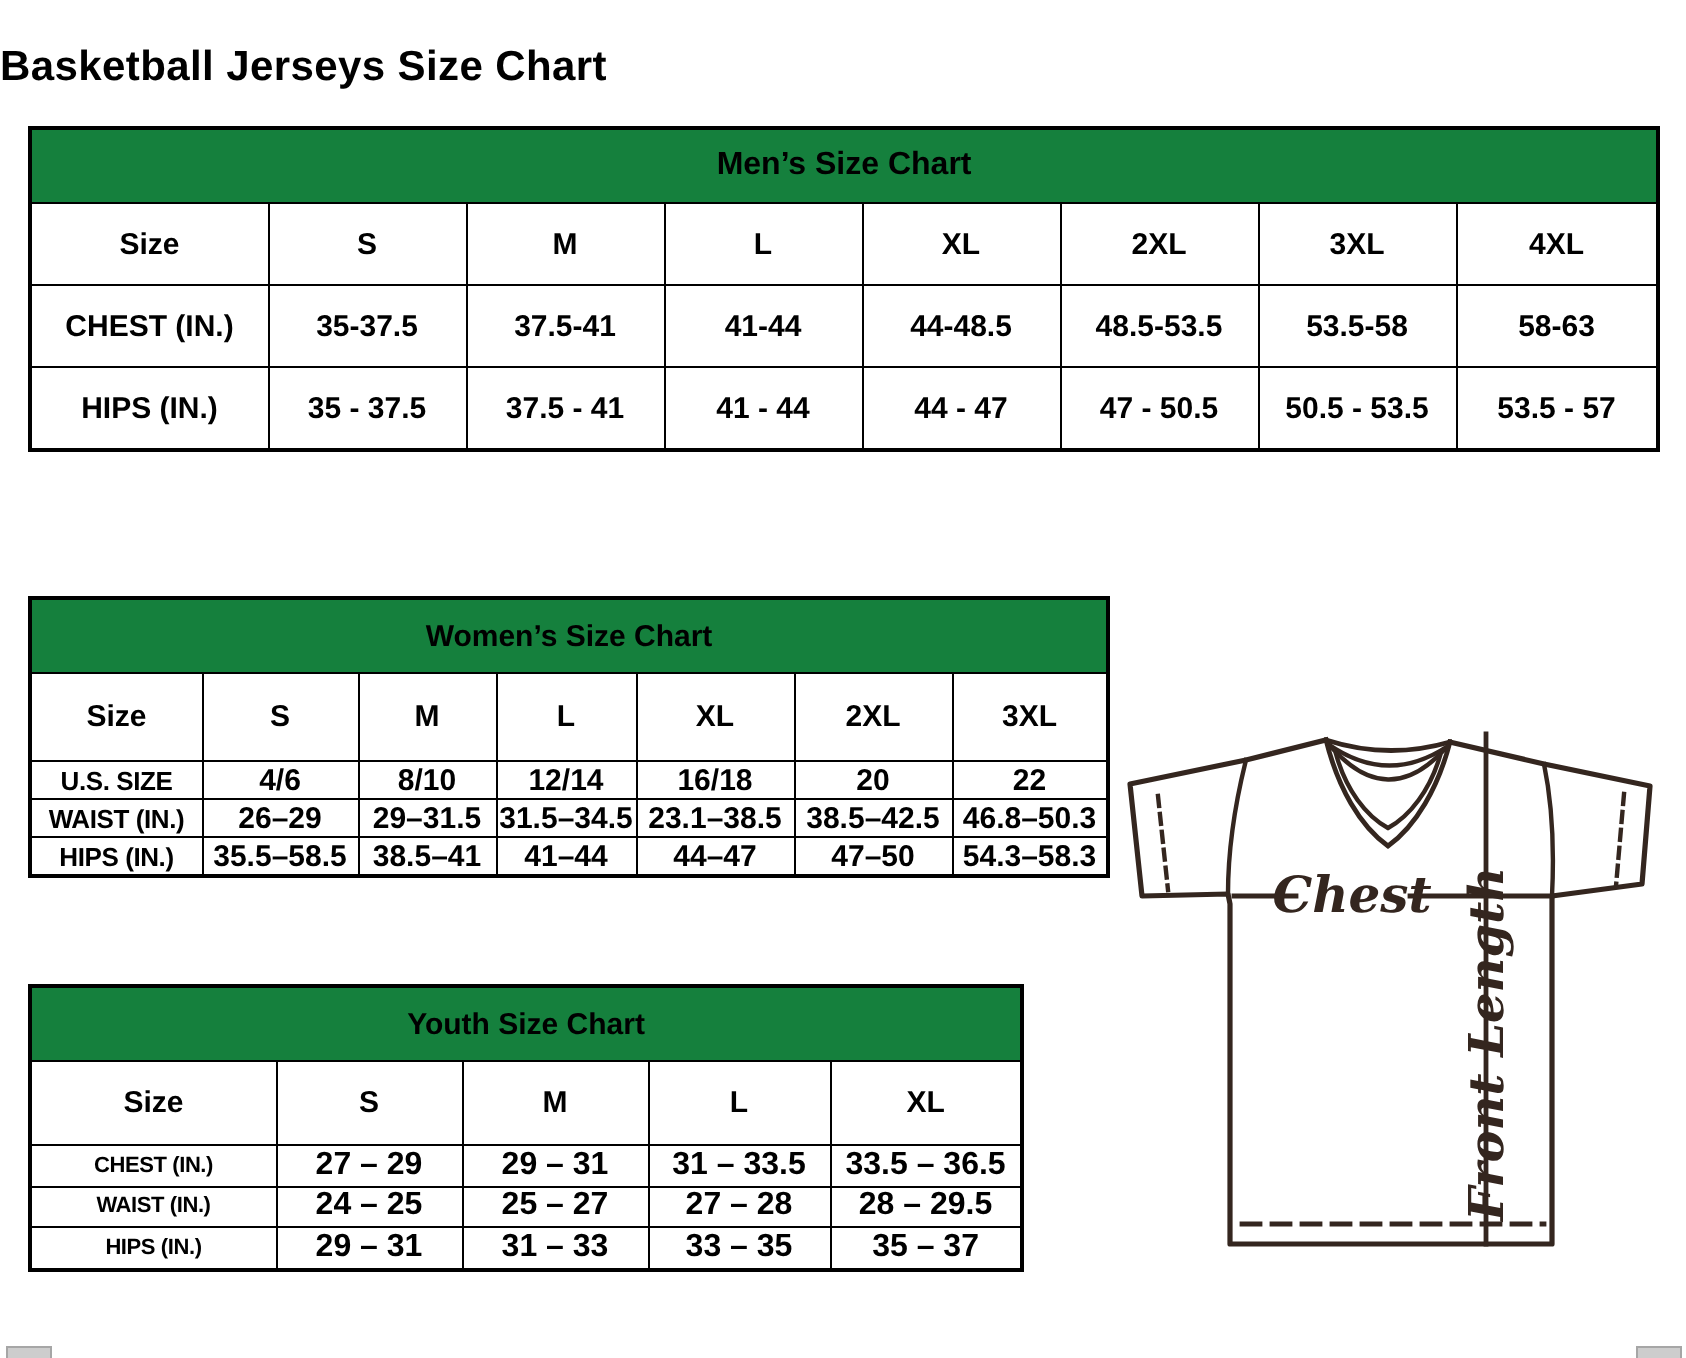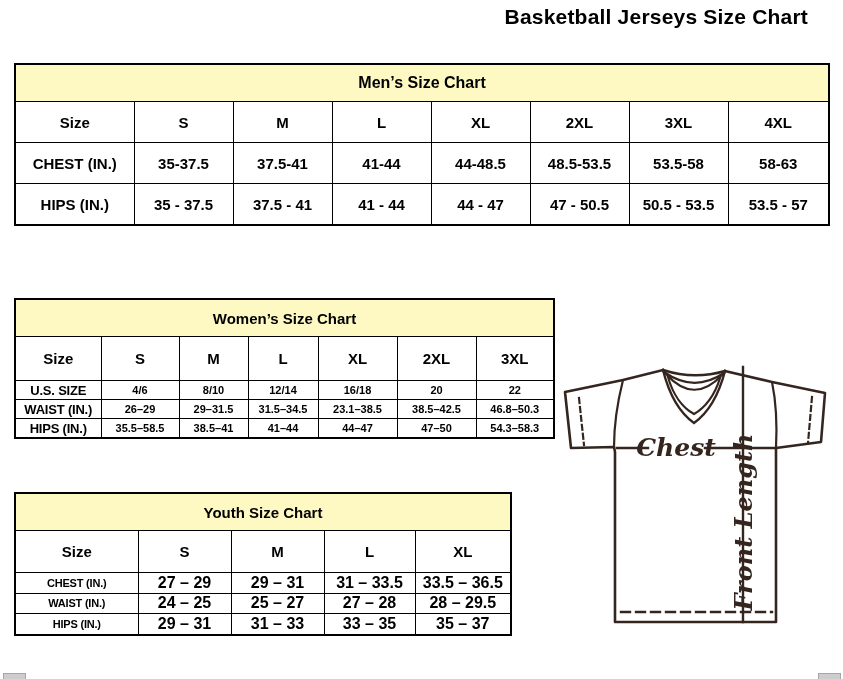--- a/index.html
+++ b/index.html
@@ -1,42 +1,42 @@
 <!DOCTYPE html>
 <html><head>
 <meta charset="utf-8">
 <style>
   html,body{margin:0;padding:0}
   body{
     width:843px;height:679px;position:relative;background:#ffffff;
     font-family:"Liberation Sans",sans-serif;color:#000;overflow:hidden;
   }
   .page-title{
-    position:absolute;top:5px;left:0;width:808px;text-align:right;
+    position:absolute;top:22px;left:0;width:808px;text-align:left;
     font-size:21px;font-weight:bold;letter-spacing:0.2px;
   }
   table.size-table{
     position:absolute;border-collapse:collapse;table-layout:fixed;
     border:2px solid #000;
   }
   .size-table th,.size-table td{
     border:1px solid #000;text-align:center;vertical-align:middle;
     padding:0;font-weight:bold;overflow:hidden;white-space:nowrap;
   }
-  .title-row th{background:#fef9c3;font-size:16px}
+  .title-row th{background:#15803d;font-size:16px}
   
   #men{left:14px;top:63px;width:814px}
   #men .title-row th{height:36px}
   #men .head-row th{height:40px;font-size:15px}
   #men td{height:40px;font-size:15px}
   
   #women{left:14px;top:298px;width:539px}
   #women .title-row th{height:36px;font-size:15px}
   #women .head-row th{height:43px;font-size:15px}
-  #women td{height:18px;font-size:11px}
+  #women td{height:18px;font-size:15px}
   #women td.lbl{font-size:13px;letter-spacing:-0.2px}
   
   #youth{left:14px;top:492px;width:496px}
   #youth .title-row th{height:36px;font-size:15px}
   #youth .head-row th{height:41px;font-size:15px}
   #youth td{height:19.5px;font-size:16px}
   #youth td.lbl{font-size:11px;letter-spacing:-0.2px}
   
   #jersey{position:absolute;left:559px;top:364px;width:282px;height:302px}
   #jersey path,#jersey line{fill:none;stroke:#34261f;stroke-linecap:square}

